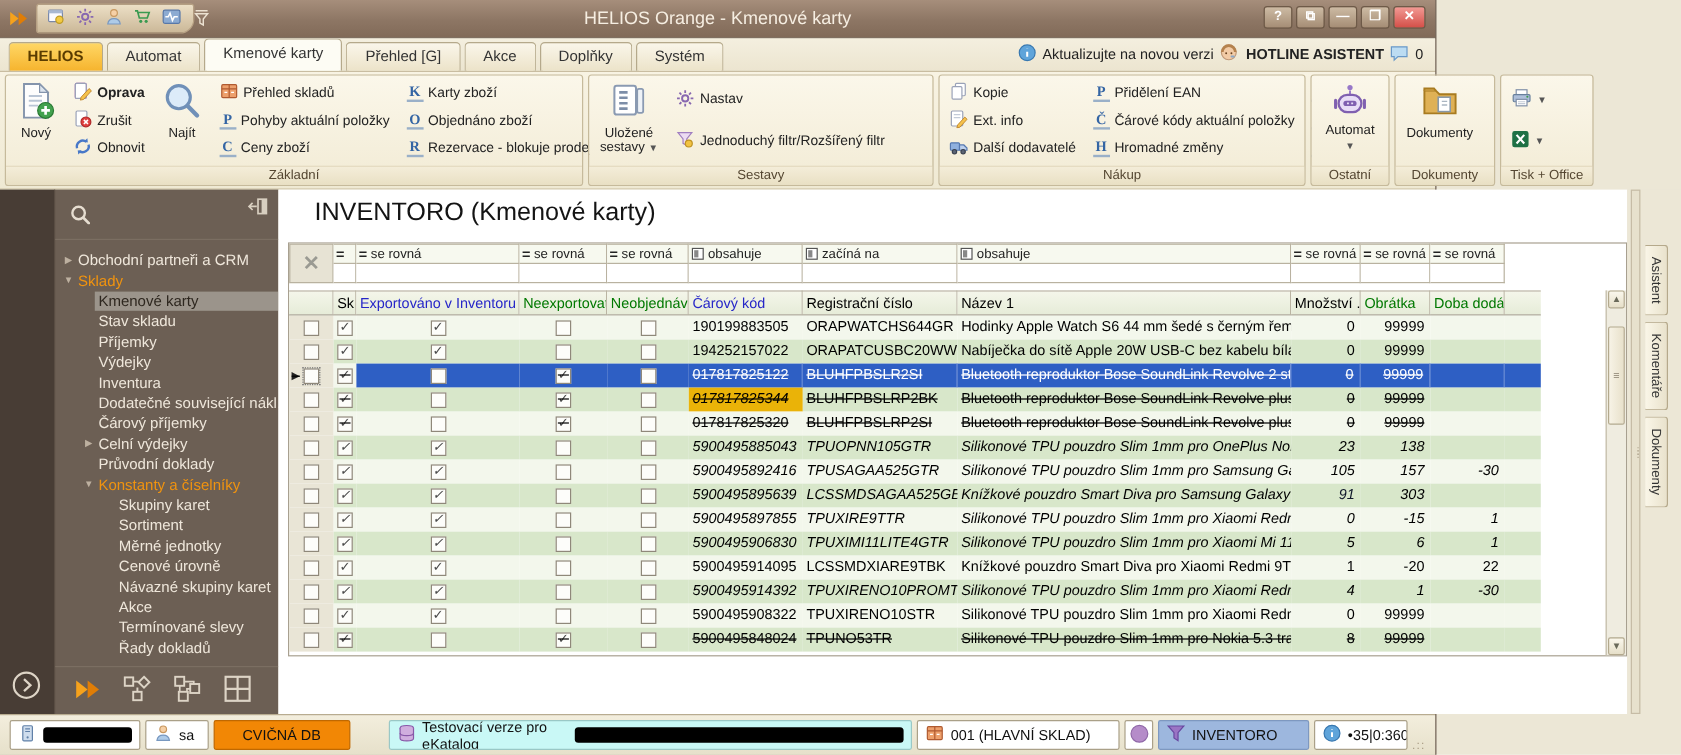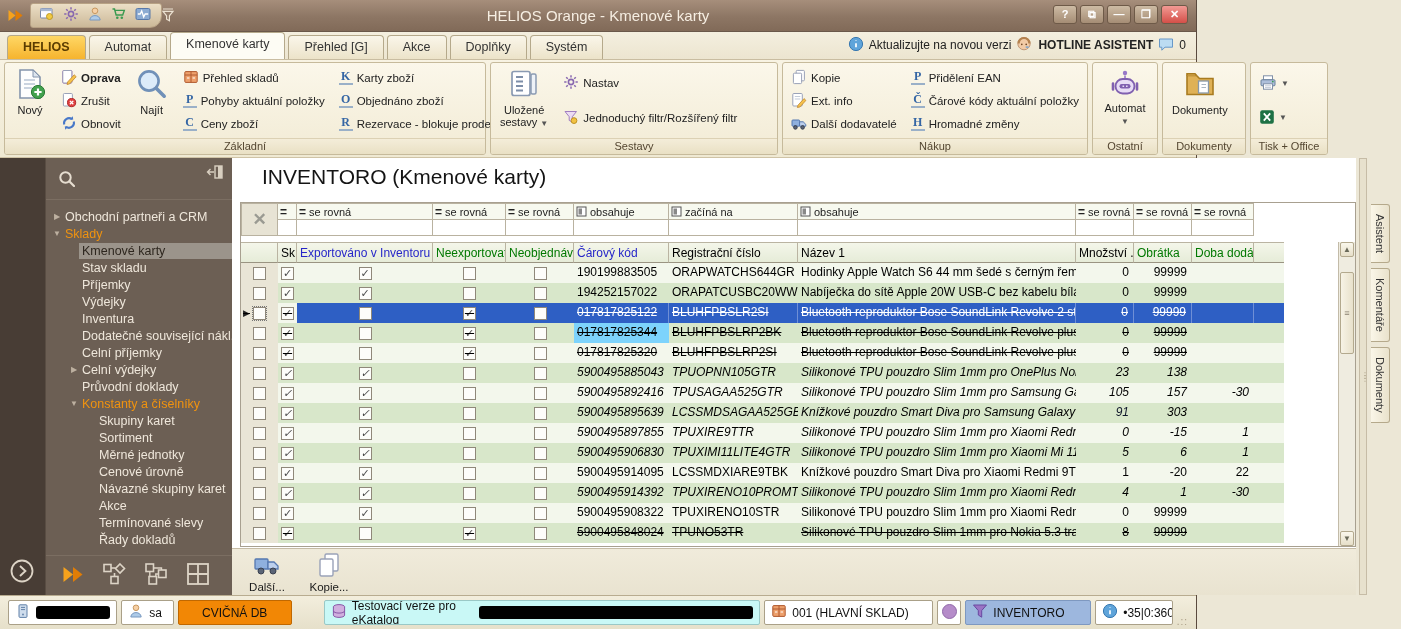--- a/index.html
+++ b/index.html
@@ -469,21 +469,21 @@
         <div class="titem" style="padding-left: 23px;">
           <span class="arr"></span>
           <span class="lbl">Inventura</span>
         </div>
         <div class="titem" style="padding-left: 23px;">
           <span class="arr"></span>
           <span class="lbl">Dodatečné související nákl...</span>
         </div>
         <div class="titem" style="padding-left: 23px;">
           <span class="arr"></span>
-          <span class="lbl">Celní příjemky</span>
+          <span class="lbl">Čárový příjemky</span>
         </div>
         <div class="titem" style="padding-left: 23px;">
           <span class="arr">▶</span>
           <span class="lbl">Celní výdejky</span>
         </div>
         <div class="titem" style="padding-left: 23px;">
           <span class="arr"></span>
           <span class="lbl">Průvodní doklady</span>
         </div>
         <div class="titem orange" style="padding-left: 23px;">
@@ -715,21 +715,21 @@
           </div>
           <div class="dcell cb" style="background: rgb(216, 231, 202);">
             <span class="cbx"></span>
           </div>
           <div class="dcell cb" style="background: rgb(216, 231, 202);">
             <span class="cbx">✓</span>
           </div>
           <div class="dcell cb" style="background: rgb(216, 231, 202);">
             <span class="cbx"></span>
           </div>
-          <div class="dcell" style="background: #7dd3fc; color: rgb(0, 0, 0);">017817825344</div>
+          <div class="dcell" style="background: #eab308; color: rgb(0, 0, 0); font-style: italic;">017817825344</div>
           <div class="dcell" style="background: rgb(216, 231, 202); color: rgb(0, 0, 0);">BLUHFPBSLRP2BK</div>
           <div class="dcell" style="background: rgb(216, 231, 202); color: rgb(0, 0, 0);">Bluetooth reproduktor Bose SoundLink Revolve plus 2 černý</div>
           <div class="dcell num" style="background: rgb(216, 231, 202); color: rgb(0, 0, 0);">0</div>
           <div class="dcell num" style="background: rgb(216, 231, 202); color: rgb(0, 0, 0);">99999</div>
           <div class="dcell num" style="background: rgb(216, 231, 202); color: rgb(0, 0, 0);"></div>
           <div class="dcell" style="background: rgb(216, 231, 202);"></div>
           <div class="dcell"></div>
         </div>
         <div class="drow strike" style="grid-template-columns: 37px 19px 136px 73px 68px 95px 129px 278px 58px 58px 62px 30px 1fr; width: 1099px;">
           <div class="dcell selcell">
@@ -990,38 +990,20 @@
           <div class="dcell num" style="background: rgb(216, 231, 202); color: rgb(0, 0, 0);"></div>
           <div class="dcell" style="background: rgb(216, 231, 202);"></div>
           <div class="dcell"></div>
         </div>
         <div class="vscroll">
           <div class="sbtn" style="top:0">▲</div>
           <div class="sthumb">≡</div>
           <div class="sbtn" style="bottom:0">▼</div>
         </div>
       </div>
-    <div class="action-bar">
-      <div class="act-btn">
-        <span><svg width="26" height="26" viewBox="0 0 26 26" xmlns="http://www.w3.org/2000/svg">
-              <rect x="1" y="7" width="13" height="10" rx="1" fill="#8fb0de" stroke="#5578b0" stroke-width="1.3"></rect>
-              <path d="M14 10h6l4 4v3h-10z" fill="#bccfec" stroke="#5578b0" stroke-width="1.3"></path>
-              <circle cx="7" cy="19" r="3" fill="#5a6476" stroke="#39404e"></circle>
-              <circle cx="19" cy="19" r="3" fill="#5a6476" stroke="#39404e"></circle>
-            </svg></span>
-        <span>Další...</span>
-      </div>
-      <div class="act-btn">
-        <span><svg width="26" height="26" viewBox="0 0 26 26" xmlns="http://www.w3.org/2000/svg">
-              <rect x="9" y="2" width="13" height="17" rx="1.5" fill="#fff" stroke="#9aa2b8" stroke-width="1.4"></rect>
-              <rect x="4" y="7" width="13" height="17" rx="1.5" fill="#fff" stroke="#9aa2b8" stroke-width="1.4"></rect>
-            </svg></span>
-        <span>Kopie...</span>
-      </div>
-    </div>
   </div>
 
   <div class="right-rail">
     <div class="rail-split">
         <span class="dots">⋮<br>⋮</span>
       </div>
     <div class="side-tabs" id="sideTabs">
         <div class="side-tab">Asistent</div>
         <div class="side-tab">Komentáře</div>
         <div class="side-tab">Dokumenty</div>

